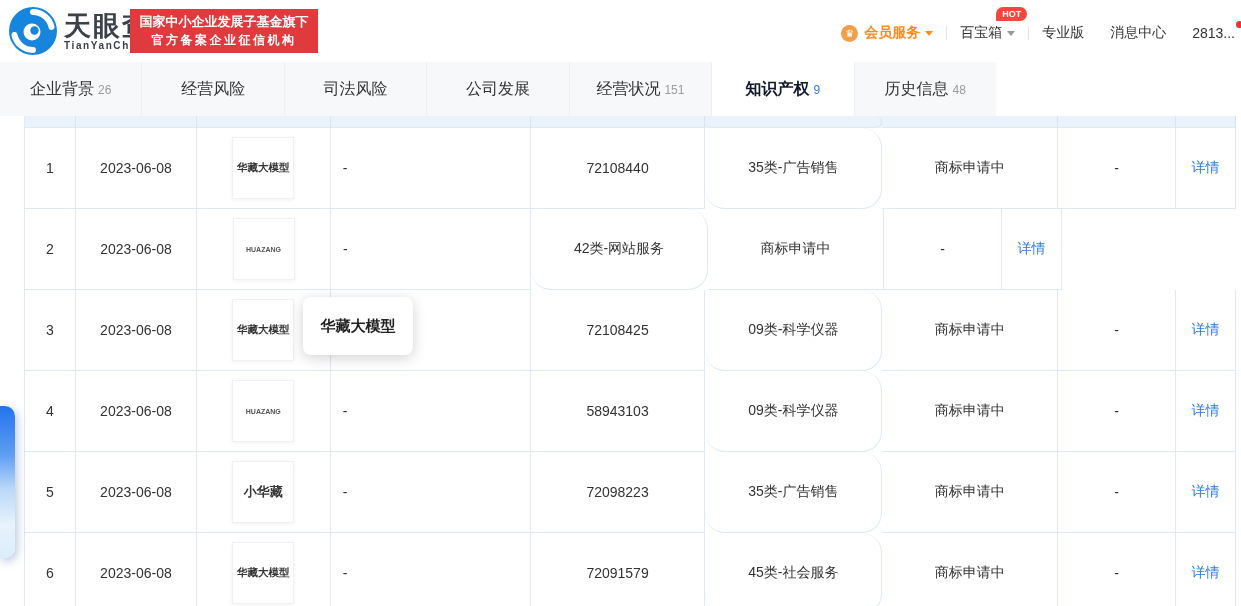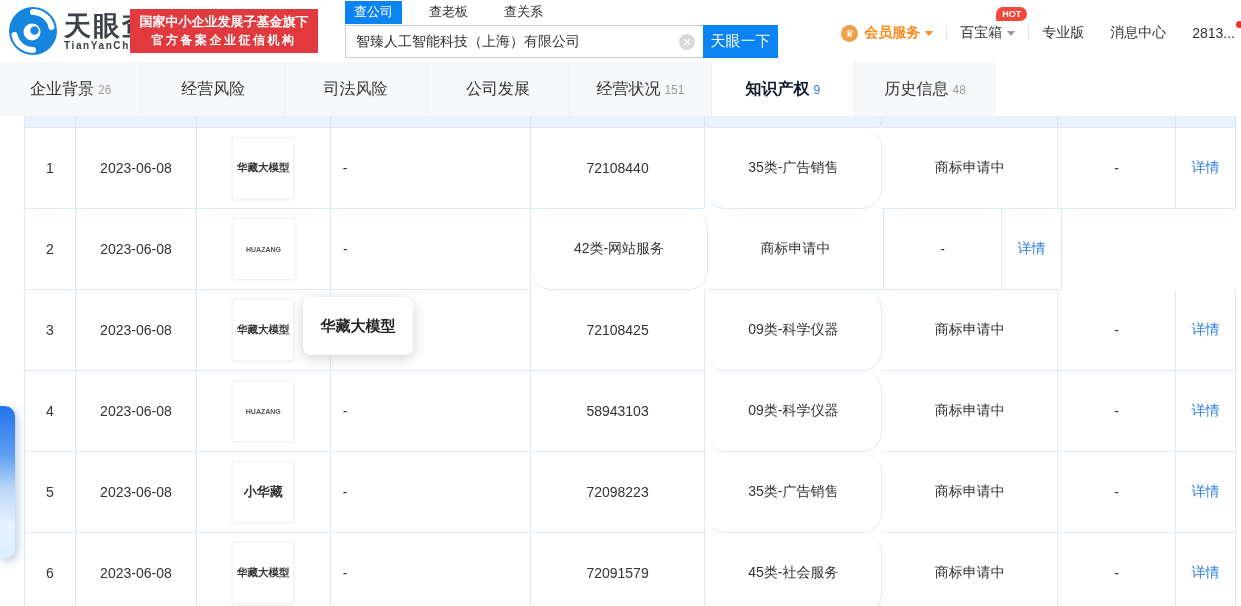--- a/index.html
+++ b/index.html
@@ -101,32 +101,20 @@
         <div class="logo-title">天眼查</div>
         <div class="logo-sub">TianYanCha.com</div>
       </div>
     </div>
 
     <div class="gov-badge">
       <div class="l1">国家中小企业发展子基金旗下</div>
       <div class="l2">官方备案企业征信机构</div>
     </div>
 
-    <div class="search-area">
-      <div class="search-tabs">
-          <span class="search-tab active">查公司</span>
-          <span class="search-tab">查老板</span>
-          <span class="search-tab">查关系</span>
-        </div>
-      <div class="search-row">
-        <input class="search-input" type="text" value="智臻人工智能科技（上海）有限公司" style="">
-        <span class="clear-btn">✕</span>
-        <button class="search-btn">天眼一下</button>
-      </div>
-    </div>
 
     <div class="top-menu">
       <div class="menu-item vip">
         <span class="crown">♛</span>
         <span>会员服务</span>
         <span class="caret"></span>
       </div>
       <div class="vsep"></div>
       <div class="menu-item toolbox-wrap">
         <span class="hot-badge">HOT</span>

